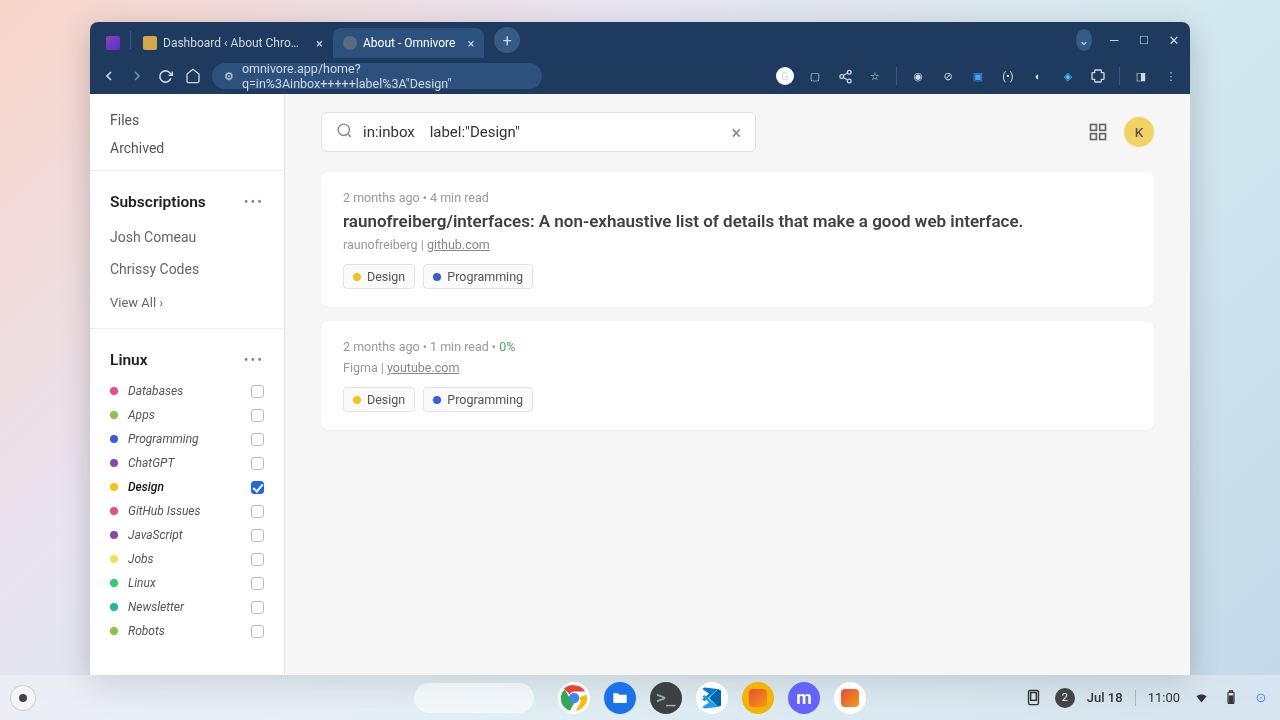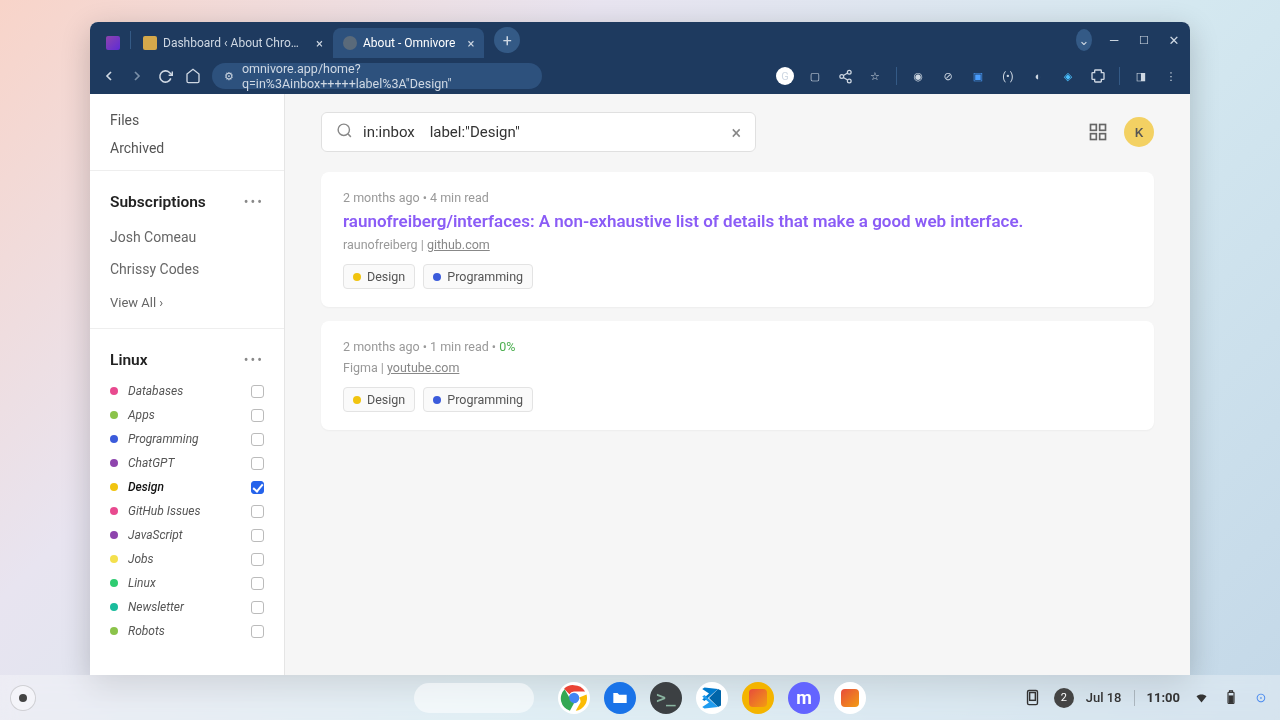--- a/index.html
+++ b/index.html
@@ -147,21 +147,21 @@
 
   .card {
     background:#fff;
     border-radius:8px;
     padding:18px 22px;
     margin-bottom:14px;
     box-shadow: 0 1px 2px rgba(0,0,0,0.04);
   }
   .card-meta { font-size:12.5px; color:#999; margin-bottom:6px;}
   .card-meta .progress { color:#4caf50; }
-  .card-title { font-size:17px; font-weight:600; color:#8b5cf6; margin-bottom:6px; }
+  .card-title { font-size:17px; font-weight:600; color:#404040; margin-bottom:6px; }
   .card-source { font-size:12.5px; color:#999; margin-bottom:12px;}
   .card-source .domain { color:#888; text-decoration:underline;}
   .card-tags { display:flex; gap:8px;}
   .tag {
     display:flex; align-items:center; gap:6px;
     border:1px solid #e3e3e3; border-radius:4px;
     padding:4px 9px; font-size:12.5px; color:#555;
     background:#fafafa;
   }
   .tag-dot { width:8px;height:8px;border-radius:50%;}
@@ -453,21 +453,21 @@
   <div class="shelf-right">
     <div class="tray-ic">
       <svg width="17" height="17" viewBox="0 0 24 24" fill="none" stroke="#333" stroke-width="2">
           <rect x="5" y="2" width="14" height="20" rx="2"></rect>
           <rect x="8" y="5" width="8" height="11"></rect>
         </svg>
     </div>
     <div class="tray-badge">2</div>
     <span style="font-weight:500;">Jul 18</span>
     <div style="width:1px;height:16px;background:rgba(0,0,0,0.2);"></div>
-    <span style="font-weight:700;">11:00</span>
+    <span style="font-weight:400;">11:00</span>
     <span class="tray-ic">
       <svg width="15" height="15" viewBox="0 0 24 24" fill="#333">
           <path d="M12 20l8-10c-4.4-3.5-11.6-3.5-16 0l8 10z"></path>
         </svg>
     </span>
     <span class="tray-ic">
       <svg width="10" height="15" viewBox="0 0 12 20" fill="none" stroke="#333" stroke-width="1.5">
           <rect x="2" y="3" width="8" height="15" rx="1"></rect>
           <rect x="4" y="1" width="4" height="2"></rect>
           <rect x="3.5" y="8" width="5" height="8.5" fill="#333"></rect>

